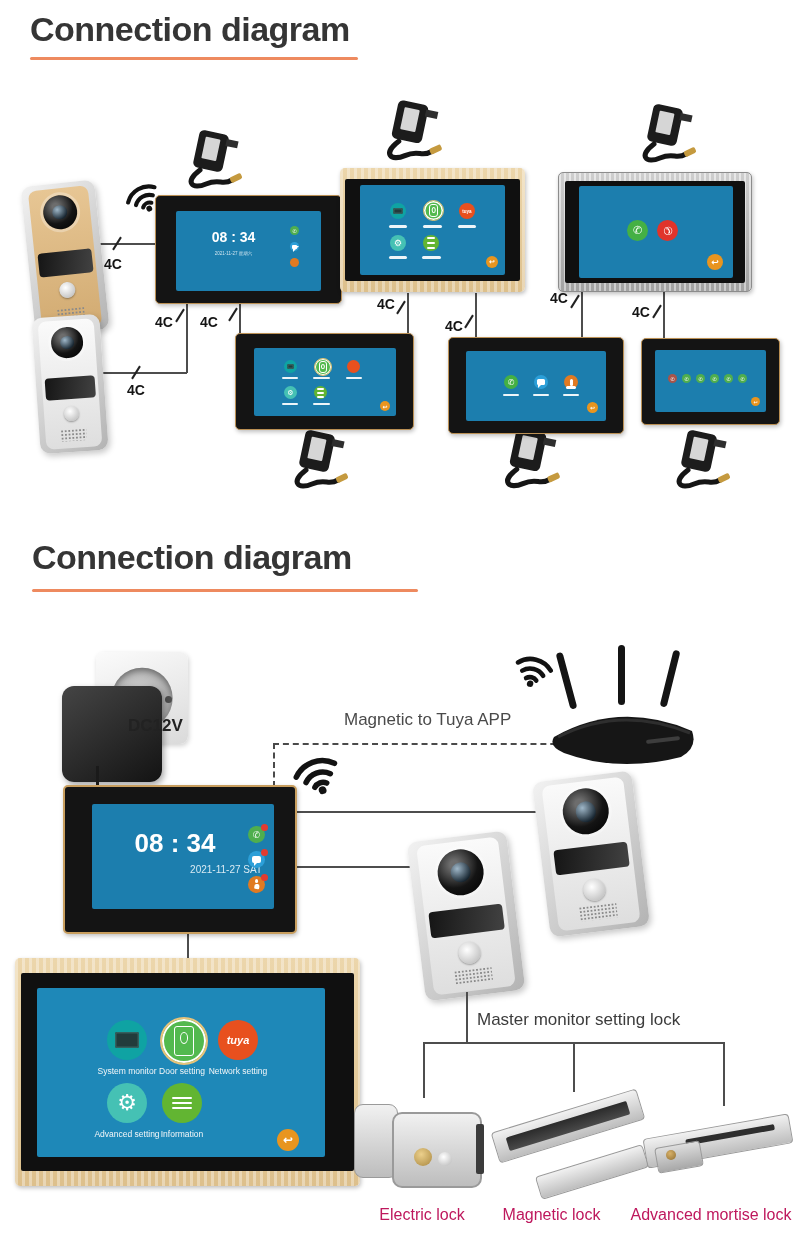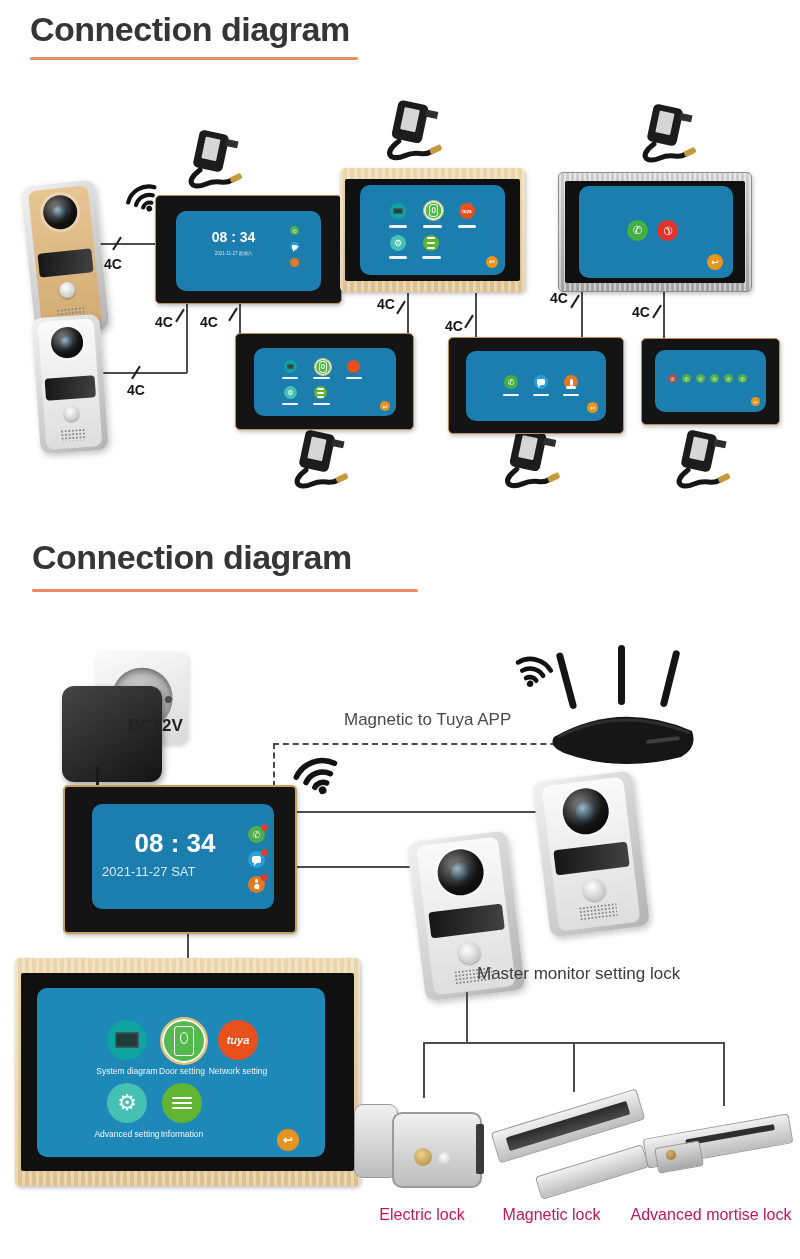--- a/index.html
+++ b/index.html
@@ -18,21 +18,21 @@
   .dash-h{position:absolute;border-top:2px dashed #4a4a4a}
   .dash-v{position:absolute;border-left:2px dashed #4a4a4a}
   
   .monitor{position:absolute;border-radius:5px}
   .m-black{background:#141414;border:1px solid #bb9054;box-shadow:1px 2px 4px rgba(0,0,0,.25)}
   .m-wood{background:repeating-linear-gradient(90deg,rgba(255,255,255,.35) 0 3px,rgba(0,0,0,0) 3px 7px),
            linear-gradient(180deg,#ecd6ab,#ddc08c);box-shadow:1px 2px 4px rgba(0,0,0,.25)}
   .m-silver{background:repeating-linear-gradient(90deg,rgba(255,255,255,.4) 0 2px,rgba(0,0,0,.05) 2px 5px),
             linear-gradient(180deg,#d9d9d9,#ababab);border:1px solid #8c8c8c;box-shadow:1px 2px 4px rgba(0,0,0,.25)}
   .bezel{position:absolute;background:#101010;border-radius:2px}
-  .screen{position:absolute;background:#1c7eae;border-radius:10px;overflow:hidden}
+  .screen{position:absolute;background:#1c7eae;border-radius:2px;overflow:hidden}
   
   .cir{position:absolute;border-radius:50%;display:flex;align-items:center;justify-content:center;color:#fff}
   .badge{position:absolute;top:-2px;right:-3px;width:7px;height:7px;border-radius:50%;background:#e23b30}
   .back-btn{position:absolute;border-radius:50%;background:#e8951f;color:#fff;display:flex;align-items:center;
             justify-content:center;font-weight:bold}
   .lbar{position:absolute;height:2.5px;background:rgba(255,255,255,.92);border-radius:1.5px}
   .mlabel{position:absolute;color:#f2f6f8;font-size:8.5px;text-align:center;white-space:nowrap}
   .ic-screen{width:58%;height:42%;background:#223c3c;border-radius:2px;box-shadow:inset 0 0 0 1.5px #35605e}
   .ic-list{width:52%;display:flex;flex-direction:column;gap:2.5px}
   .ic-list i{display:block;height:2.5px;background:#fff;border-radius:2px}
@@ -307,21 +307,21 @@
     <rect x="98" y="93" width="34" height="4" rx="2" fill="#3d3d3d" transform="rotate(-7 115 95)"></rect>
   </svg>
 
   <div class="wh" style="left:293px;top:811px;width:256px"></div>
   <div class="wh" style="left:293px;top:866px;width:137px"></div>
   <div class="wv" style="left:187px;top:930px;height:30px"></div>
 
   <div class="monitor m-black" style="left:63px;top:785px;width:230px;height:145px;border:2px solid #c89e5e">
     <div class="screen" style="left:27px;top:17px;width:182px;height:105px">
       <div class="abs" style="left:8px;top:24px;width:150px;text-align:center;color:#fff;font-size:26px;font-weight:bold">08 : 34</div>
-      <div class="abs" style="left:10px;top:60px;width:150px;text-align:left;color:#d8eaf3;font-size:13px">2021-11-27  SAT</div>
+      <div class="abs" style="left:20px;top:60px;width:150px;text-align:right;color:#d8eaf3;font-size:10px">2021-11-27  SAT</div>
       <div class="cir" style="left:156px;top:22px;width:17px;height:17px;background:#4fae4e;font-size:9px">✆<i class="badge"></i></div>
       <div class="cir" style="left:156px;top:47px;width:17px;height:17px;background:#2c9fd8">
           <i class="ic-chat" style="width:9px;height:7px;border-radius:2px"></i>
           <i class="badge"></i>
         </div>
       <div class="cir" style="left:156px;top:72px;width:17px;height:17px;background:#e07a22">
           <i class="ic-person"></i>
           <i class="badge"></i>
         </div>
     </div>
@@ -336,37 +336,37 @@
   </div>
   <div class="cam" style="left:541px;top:776px;width:100px;height:156px;transform:rotate(-7deg)">
     <i class="face"></i>
     <i class="lens"></i>
     <i class="win"></i>
     <i class="btn"></i>
     <i class="grill"></i>
   </div>
 
   <div class="wv" style="left:466px;top:992px;height:51px"></div>
-  <div class="note" style="left:477px;top:964px;color:#3c3c3c">Master monitor setting lock</div>
+  <div class="note" style="left:477px;top:1010px;color:#3c3c3c">Master monitor setting lock</div>
   <div class="wh" style="left:423px;top:1042px;width:302px"></div>
   <div class="wv" style="left:423px;top:1042px;height:56px"></div>
   <div class="wv" style="left:573px;top:1042px;height:50px"></div>
   <div class="wv" style="left:723px;top:1042px;height:64px"></div>
 
   <div class="monitor m-wood" style="left:15px;top:958px;width:345px;height:228px">
     <div class="bezel" style="left:6px;top:15px;width:333px;height:198px">
       <div class="screen" style="left:16px;top:15px;width:288px;height:169px;background:#1e88b8">
         <div class="cir" style="left:70px;top:32px;width:40px;height:40px;background:#0fa3a3">
             <i class="ic-screen"></i>
           </div>
         <div class="cir" style="left:123px;top:29px;width:44px;height:44px;background:#53b94e;border:2px solid #e7c27a;box-shadow:inset 0 0 0 2px #fff">
             <i class="ic-bell"></i>
           </div>
         <div class="cir" style="left:181px;top:32px;width:40px;height:40px;background:#e8501e;font-size:11px;font-weight:bold;font-style:italic">tuya</div>
-        <div class="mlabel" style="left:55px;top:78px;width:70px">System diagram</div>
+        <div class="mlabel" style="left:55px;top:78px;width:70px">System monitor</div>
         <div class="mlabel" style="left:110px;top:78px;width:70px">Door setting</div>
         <div class="mlabel" style="left:166px;top:78px;width:70px">Network setting</div>
         <div class="cir" style="left:70px;top:95px;width:40px;height:40px;background:#45c1b4;font-size:22px">⚙</div>
         <div class="cir" style="left:125px;top:95px;width:40px;height:40px;background:#62b532">
             <i class="ic-list">
               <i></i>
               <i></i>
               <i></i>
             </i>
           </div>

